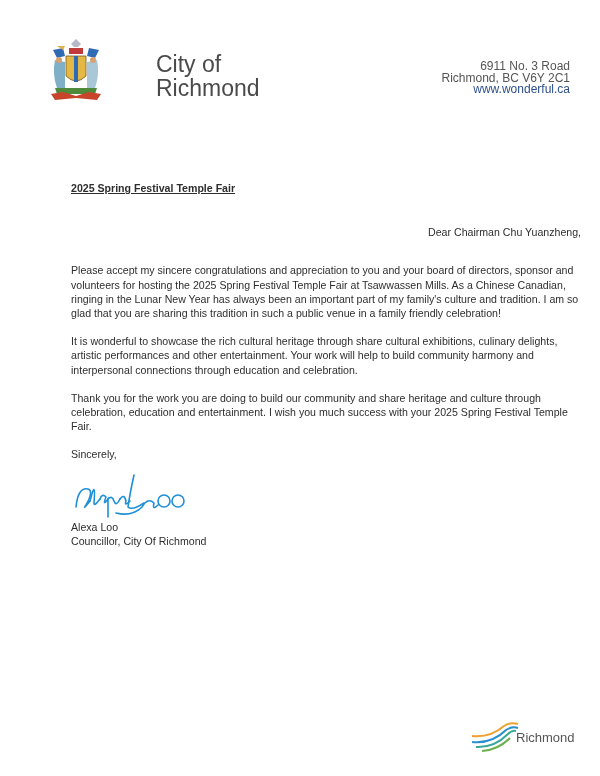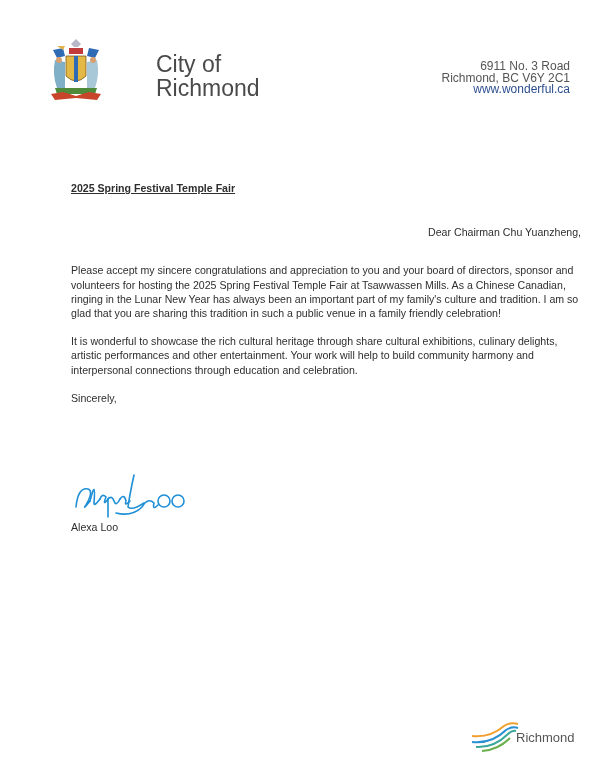--- a/index.html
+++ b/index.html
@@ -47,39 +47,41 @@
   <div>6911 No. 3 Road</div>
   <div>Richmond, BC  V6Y 2C1</div>
   <div class="web">www.wonderful.ca</div>
 </div>
 
 <div class="letter">
   <p class="subject">2025 Spring Festival Temple Fair</p>
   <p class="salutation">Dear Chairman Chu Yuanzheng,</p>
   <p class="para">Please accept my sincere congratulations and appreciation to you and your board of directors, sponsor and volunteers for hosting the 2025 Spring Festival Temple Fair at Tsawwassen Mills. As a Chinese Canadian, ringing in the Lunar New Year has always been an important part of my family's culture and tradition.  I am so glad that you are sharing this tradition in such a public venue in a family friendly celebration!</p>
   <p class="para">It is wonderful to showcase the rich cultural heritage through share cultural exhibitions, culinary delights, artistic performances and other entertainment.  Your work will help to build community harmony and interpersonal connections through education and celebration.</p>
+  <p class="para">Thank you for the work you are doing to build our community and share heritage and culture through celebration, education and entertainment.  I wish you much success with your 2025 Spring Festival Temple Fair.</p>
   <p class="closing">Sincerely,</p>
 </div>
 
 <svg class="sig" viewBox="0 0 120 50">
   <g fill="none" stroke="#1f8fd6" stroke-width="1.6" stroke-linecap="round">
     <path d="M4 34 Q6 14 16 16 Q22 18 14 32 Q10 38 18 28"></path>
     <path d="M18 28 Q24 4 22 30 Q22 34 28 26"></path>
     <path d="M28 26 Q30 20 34 24 Q30 34 36 26 L36 44"></path>
     <path d="M36 26 Q40 22 42 28 Q44 34 48 26"></path>
     <path d="M48 26 Q52 20 54 28 Q52 34 58 28"></path>
     <path d="M62 2 Q58 20 56 34 Q60 38 72 30"></path>
     <path d="M44 40 Q60 44 70 34 Q76 24 82 30 Q80 38 86 32"></path>
     <ellipse cx="92" cy="28" rx="6" ry="6"></ellipse>
     <ellipse cx="106" cy="28" rx="6" ry="6"></ellipse>
   </g>
 </svg>
 
 <div class="signer">
   <div>Alexa Loo</div>
+  <div>Councillor, City Of Richmond</div>
 </div>
 
 <div class="footer-logo">
   <svg width="50" height="30" viewBox="0 0 50 30" style="position:absolute;left:0;top:0;">
     <path d="M2 14 Q20 16 34 4 Q40 0 48 2" fill="none" stroke="#f0a030" stroke-width="2"></path>
     <path d="M2 20 Q22 22 36 8 Q42 4 48 6" fill="none" stroke="#2a8fd0" stroke-width="2"></path>
     <path d="M6 25 Q24 26 38 12 Q42 8 46 9" fill="none" stroke="#3aa89a" stroke-width="2"></path>
     <path d="M12 29 Q28 28 40 16" fill="none" stroke="#6ab04c" stroke-width="2"></path>
   </svg>
   <span class="wordmark">Richmond</span>

